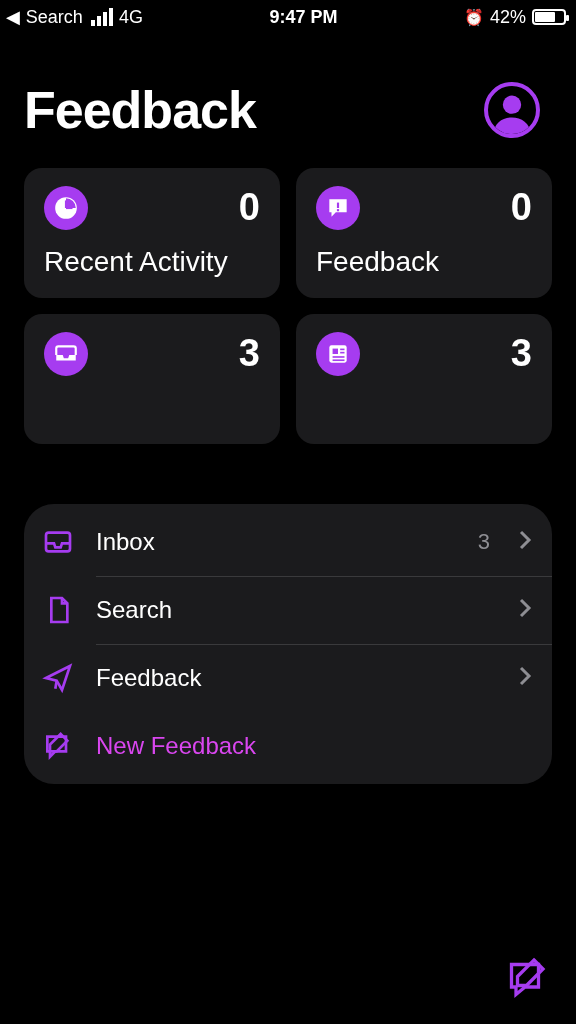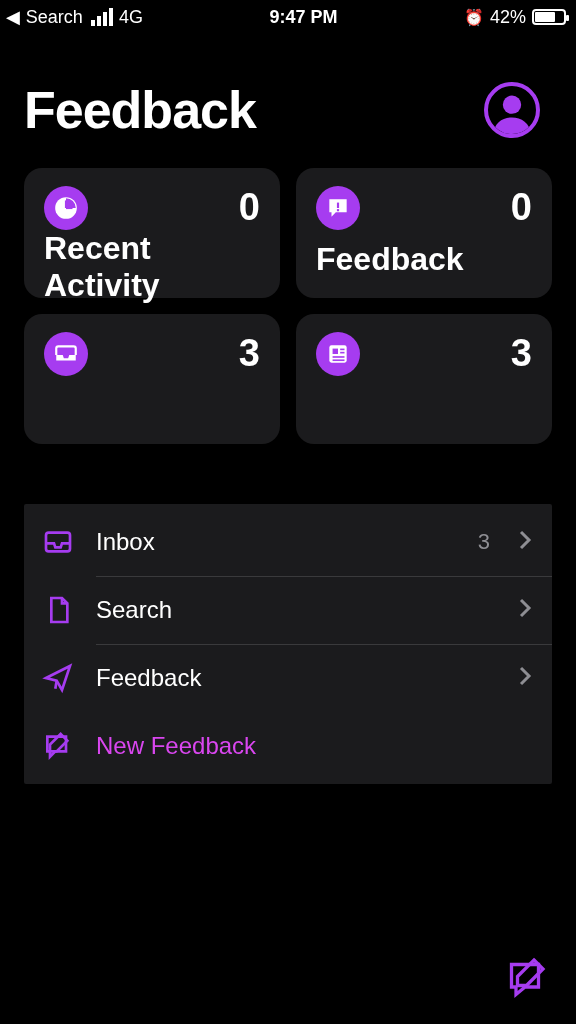--- a/index.html
+++ b/index.html
@@ -24,24 +24,24 @@
   .avatar { width: 56px; height: 56px; border: 4px solid #a63cf0; border-radius: 50%; display:flex; align-items:flex-end; justify-content:center; overflow:hidden; }
   .avatar svg { width: 44px; height: 44px; }
 
   
   .tiles { display:grid; grid-template-columns: 1fr 1fr; gap: 16px; padding: 0 24px; }
   .tile { background:#1b1b1d; border-radius: 18px; padding: 18px 20px 20px 20px; height: 130px; display:flex; flex-direction:column; justify-content:space-between; }
   .tile-top { display:flex; justify-content:space-between; align-items:flex-start; }
   .tile-icon { width: 44px; height: 44px; border-radius: 50%; background:#a63cf0; display:flex; align-items:center; justify-content:center; }
   .tile-icon svg { width: 26px; height: 26px; fill:#fff; }
   .tile-count { font-size: 38px; font-weight: 600; }
-  .tile-label { font-size: 32px; font-weight: 700; }
-
-  
-  .list { margin: 60px 24px 0 24px; background:#1b1b1d; border-radius: 2px; padding: 4px 20px 4px 16px; }
+  .tile-label { font-size: 28px; font-weight: 400; }
+
+  
+  .list { margin: 60px 24px 0 24px; background:#1b1b1d; border-radius: 30px; padding: 4px 20px 4px 16px; }
   .list-row { display:flex; align-items:center; gap: 20px; padding: 18px 0; position:relative; }
   .list-row + .list-row::before { content:""; position:absolute; top:0; left:56px; right:-20px; height:1px; background:#3a3a3c; }
   .list-row:last-child::before { display:none; }
   .list-row:nth-child(4)::before { display:none; }
   .list-icon { width: 36px; display:flex; justify-content:center; }
   .list-icon svg { width: 32px; height: 32px; stroke:#a63cf0; fill:none; stroke-width:2; }
   .list-label { font-size: 24px; flex:1; }
   .list-label.accent { color:#d946ef; }
   .list-count { color:#8e8e93; font-size: 22px; margin-right:8px; }
   .chevron svg { width: 14px; height: 20px; stroke:#8e8e93; fill:none; stroke-width:3; }

